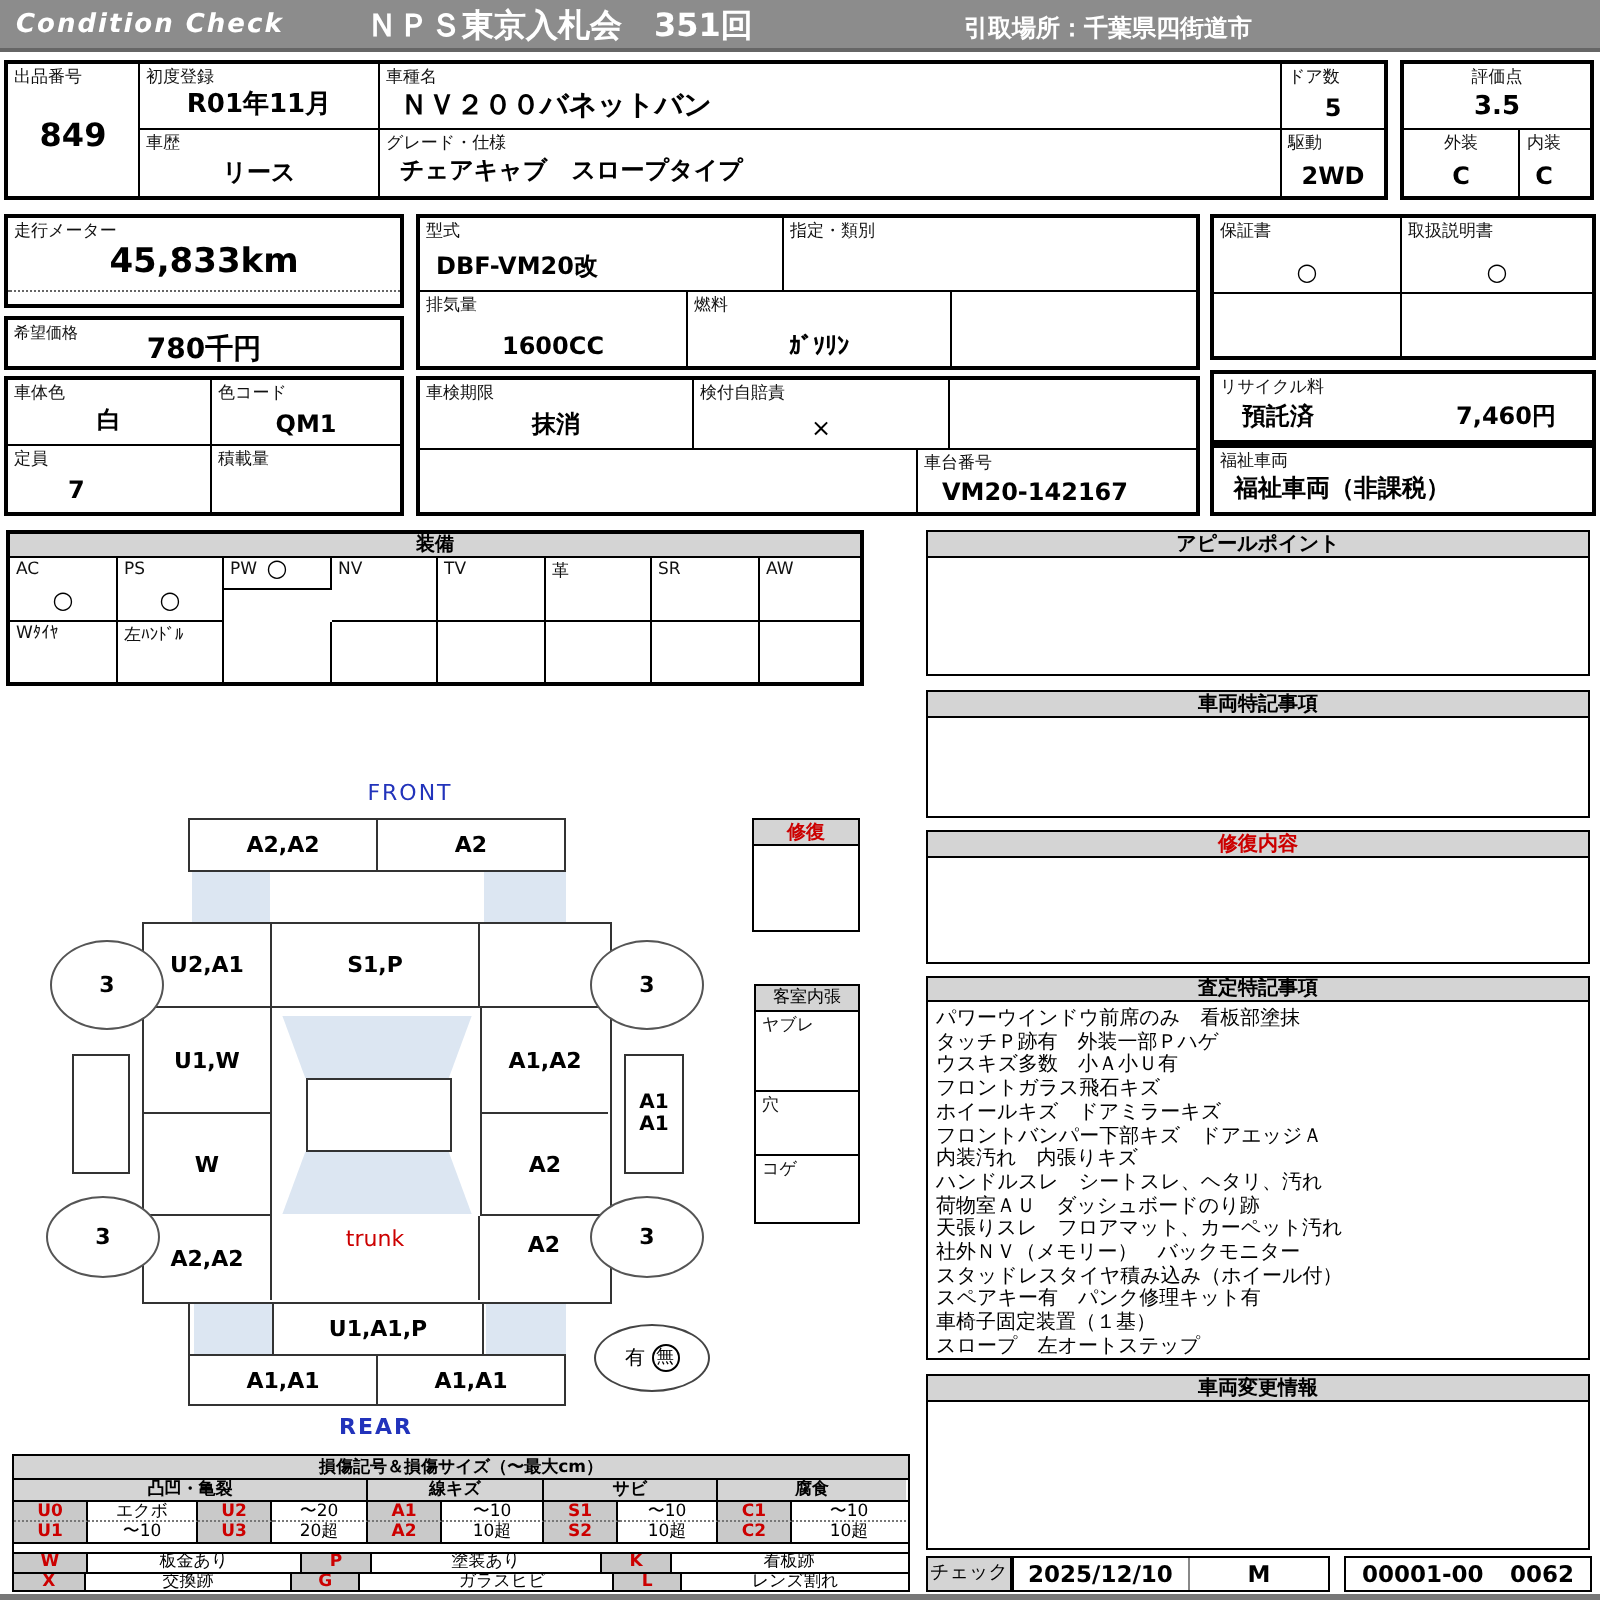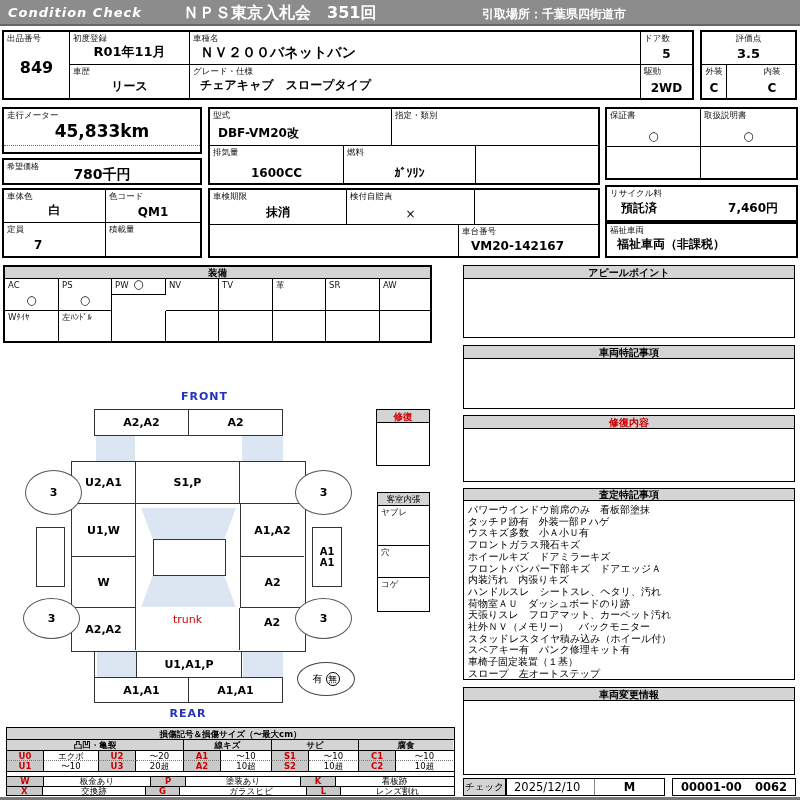--- a/index.html
+++ b/index.html
@@ -73,21 +73,21 @@
     <span class="lbl">駆動</span>
     <span class="val">2WD</span>
   </div>
 </div>
 
 <div class="box" style="left:700px;top:30px;width:97px;height:70px;">
   <div class="cell bb" style="left:0;top:0;width:93px;height:33px;">
     <span class="lblc">評価点</span>
     <span class="val" style="font-size:13px;">3.5</span>
   </div>
-  <div class="cell br" style="left:0;top:33px;width:25px;height:33px;">
+  <div class="cell br" style="left:0;top:33px;width:58px;height:33px;">
     <span class="lblc">外装</span>
     <span class="val">C</span>
   </div>
   <div class="cell" style="left:47px;top:33px;width:46px;height:33px;">
     <span class="lblc">内装</span>
     <span class="val">C</span>
   </div>
 </div>
 
 <div class="box" style="left:2px;top:107px;width:200px;height:47px;">
@@ -252,30 +252,30 @@
 </div>
 <div class="panel" style="left:463px;top:687px;width:332px;height:88px;">
   <div class="hdrbar">車両変更情報</div>
 </div>
 
 <div class="abs" style="left:463px;top:778px;width:43px;height:18px;background:#d4d4d4;border:1px solid #000;
             font-size:9.5px;text-align:center;line-height:16px;">
   <span>チェック</span>
 </div>
 <div class="box1" style="left:506px;top:778px;width:159px;height:18px;display:flex;">
-  <span style="width:88px;border-right:1px solid #888;font-weight:normal;font-size:11.5px;line-height:16px;padding-left:7px;">2025/12/10</span>
+  <span style="width:88px;border-right:1px solid #888;font-weight:bold;font-size:11.5px;line-height:16px;padding-left:7px;">2025/12/10</span>
   <span style="flex:1;text-align:center;font-weight:bold;font-size:11.5px;line-height:16px;">M</span>
 </div>
 <div class="box1" style="left:672px;top:778px;width:124px;height:18px;display:flex;justify-content:space-between;padding:0 8px;">
   <span style="font-weight:bold;font-size:11.5px;line-height:16px;">00001-00</span>
   <span style="font-weight:bold;font-size:11.5px;line-height:16px;">0062</span>
 </div>
 
 <div class="abs" style="left:0;top:385px;width:455px;height:338px;">
-  <div class="abs blue" style="left:128px;top:5px;width:100px;text-align:right;font-weight:bold;font-size:11px;letter-spacing:1px;">FRONT</div>
+  <div class="abs blue" style="left:155px;top:5px;width:100px;text-align:center;font-weight:normal;font-size:11px;letter-spacing:1px;">FRONT</div>
 
   <div class="box1" style="left:94px;top:24px;width:189px;height:27px;border-color:#333;">
     <div class="cell" style="left:0;top:0;width:94px;height:25px;border-right:1px solid #333;display:flex;align-items:center;justify-content:center;font-weight:bold;font-size:11px;">A2,A2</div>
     <div class="cell" style="left:94px;top:0;width:93px;height:25px;display:flex;align-items:center;justify-content:center;font-weight:bold;font-size:11px;">A2</div>
   </div>
   <div class="shade" style="left:96px;top:51px;width:39px;height:25px;"></div>
   <div class="shade" style="left:242px;top:51px;width:41px;height:25px;"></div>
 
   <div class="box1" style="left:71px;top:76px;width:235px;height:191px;border-color:#333;border-width:1.5px;">
 

